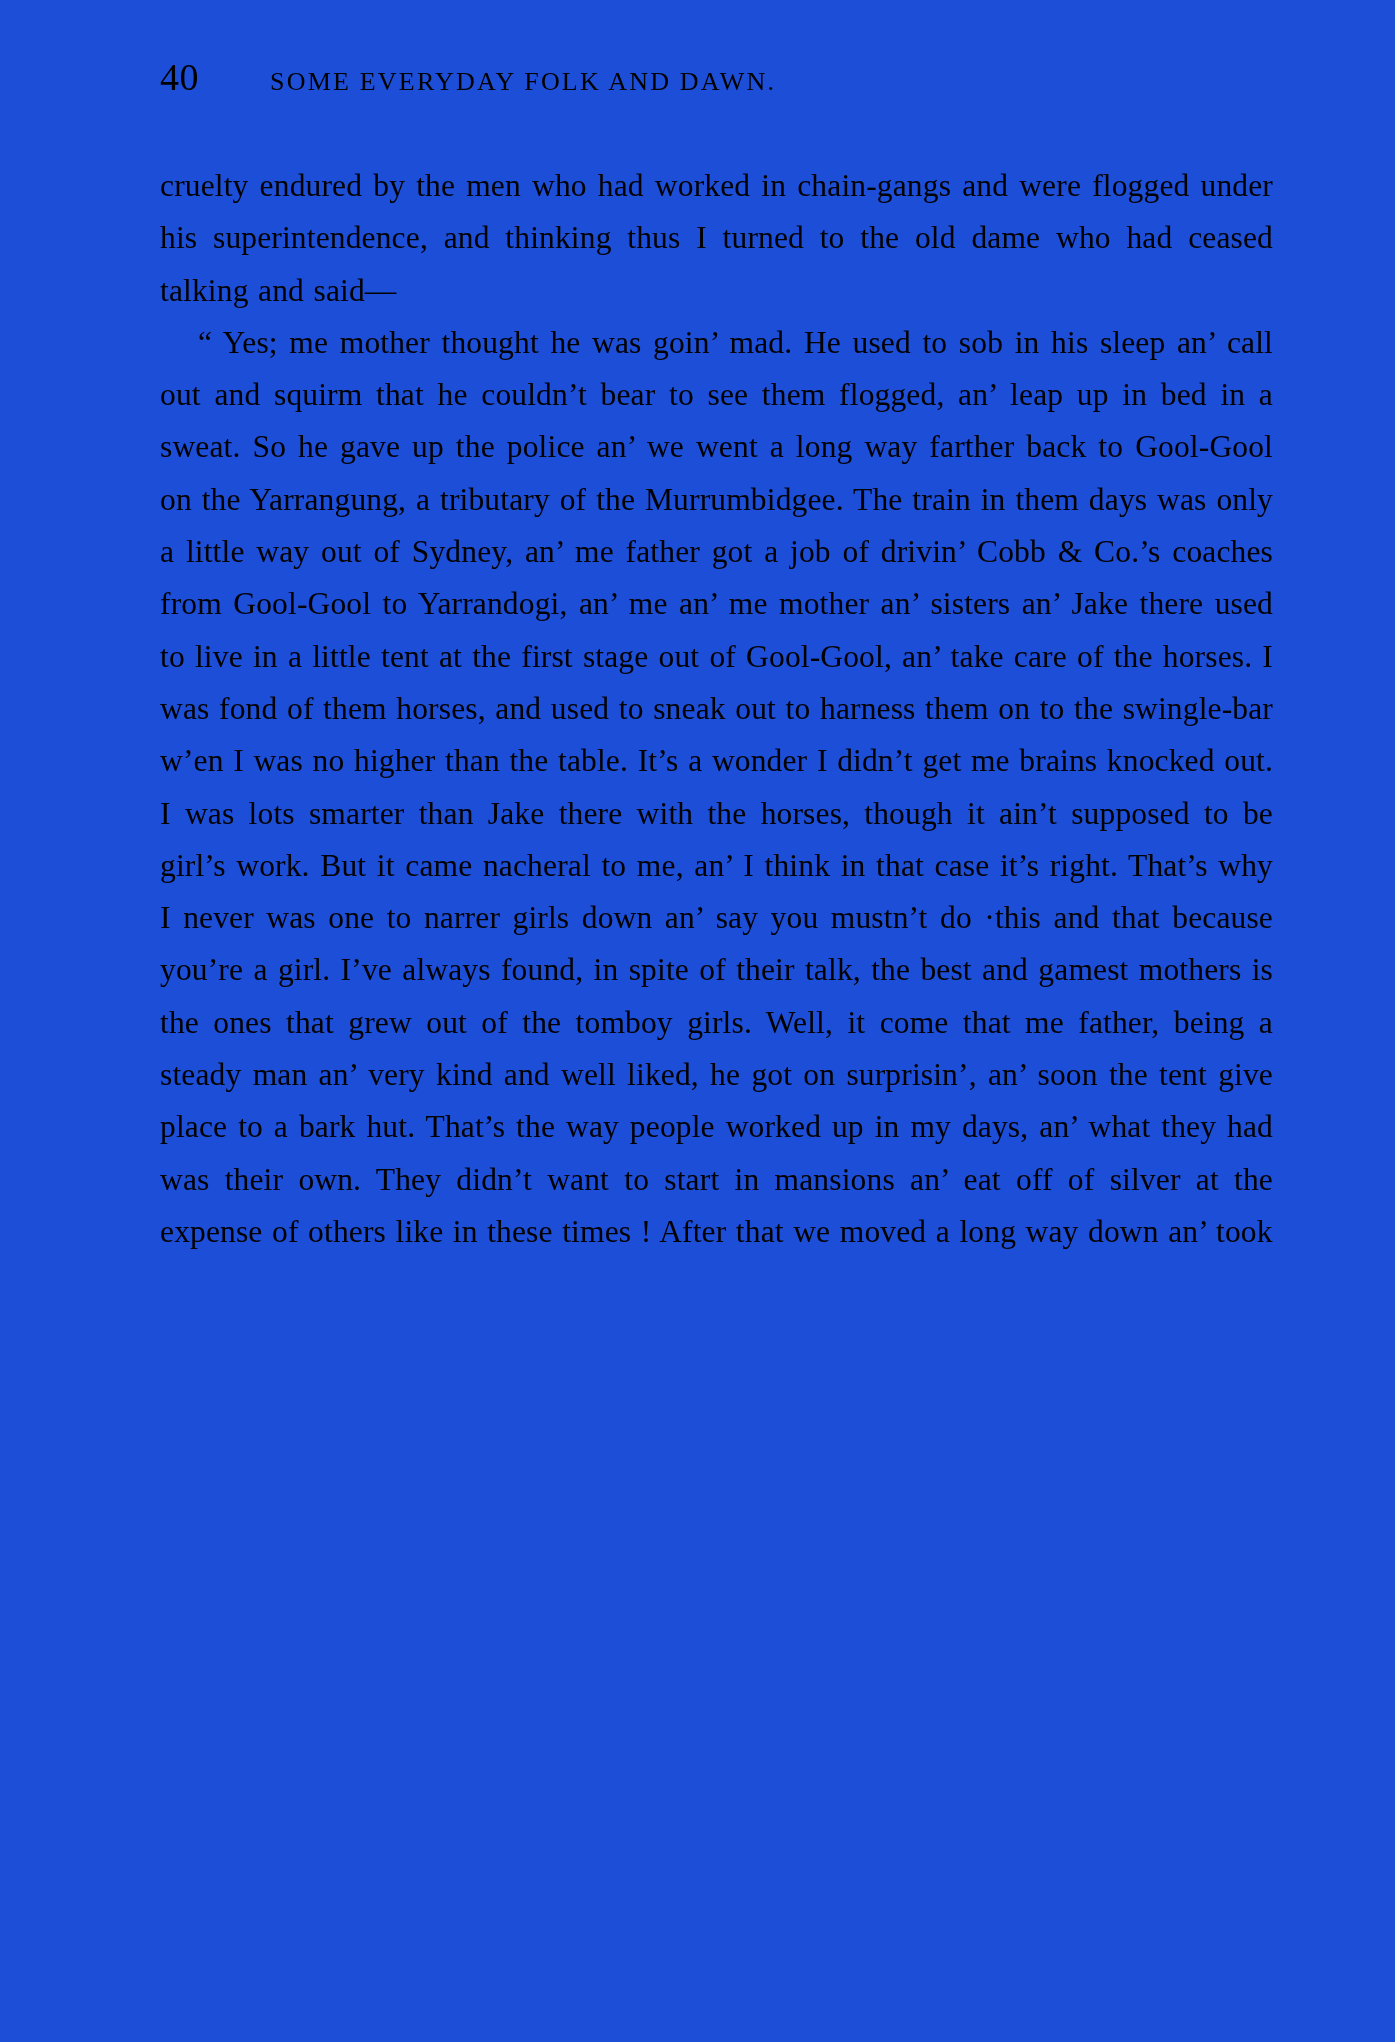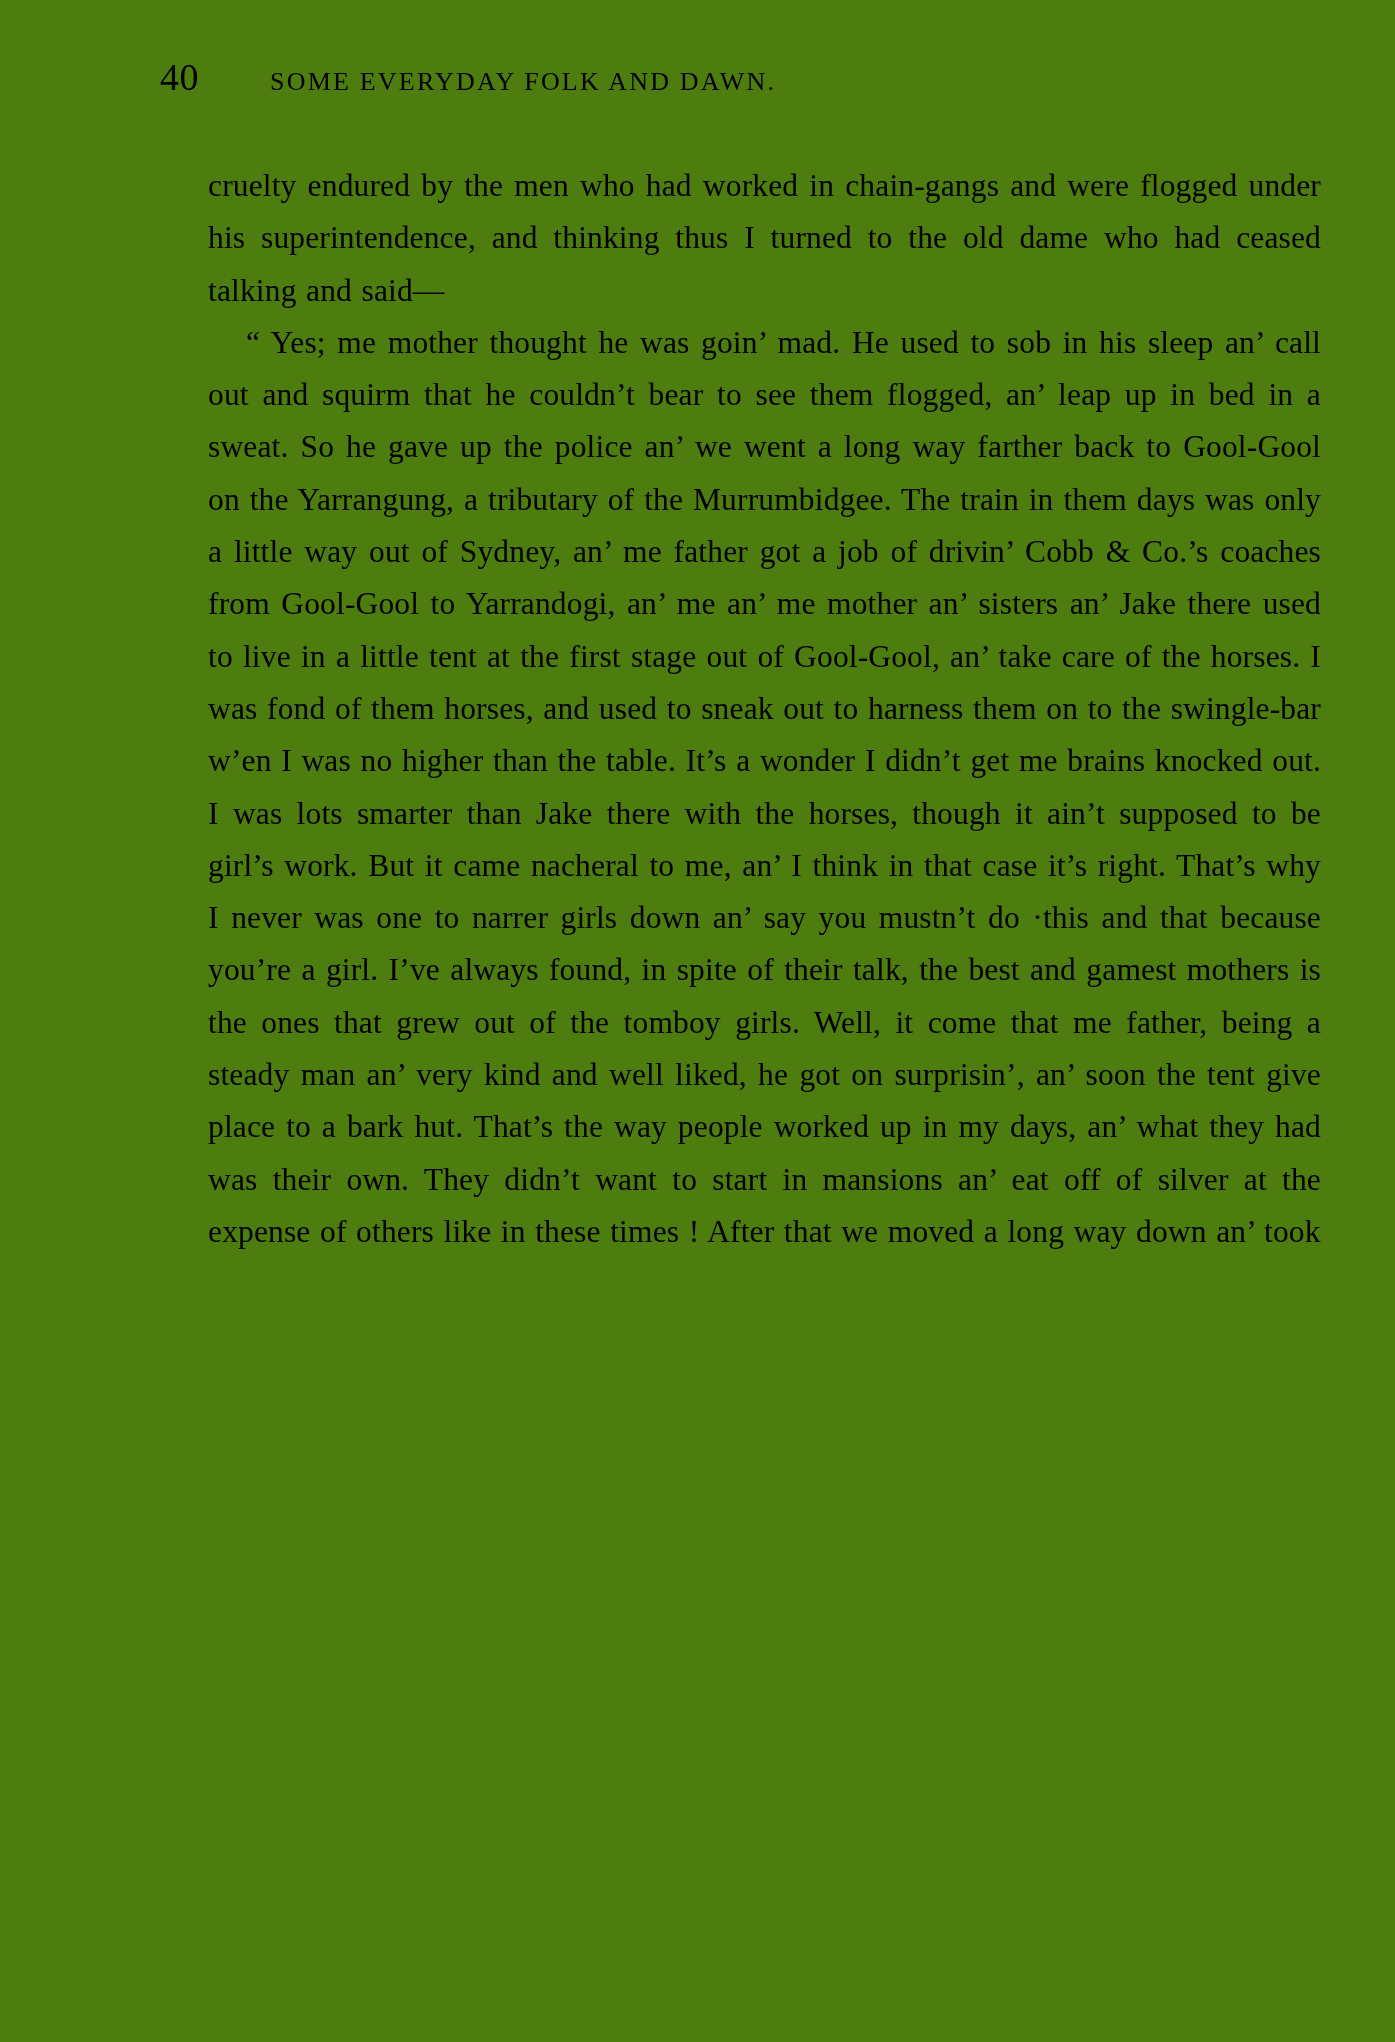--- a/index.html
+++ b/index.html
@@ -14,21 +14,21 @@
     color: #000000;
     position: relative;
     overflow: hidden;
   }
   .page {
     position: absolute;
     left: 0;
     top: 0;
     width: 1395px;
     height: 2042px;
-    background: #4d7c0f;
+    background: #1d4ed8;
   }
   .page-header {
     position: absolute;
     left: 160px;
     top: 55px;
     width: 1130px;
     height: 46px;
     display: flex;
     align-items: baseline;
   }
@@ -50,21 +50,20 @@
     position: absolute;
     left: 160px;
     top: 160px;
     width: 1113px;
     font-size: 31.5px;
     line-height: 52.3px;
     text-align: justify;
     text-justify: inter-word;
     letter-spacing: 0.15px;
     word-spacing: 1.5px;
-    margin-left: 48px;
   }
   .body-text p {
     margin: 0;
     text-indent: 0;
   }
   .body-text p.indent {
     text-indent: 38px;
   }
   .body-text p + p {
     margin-top: 0;

